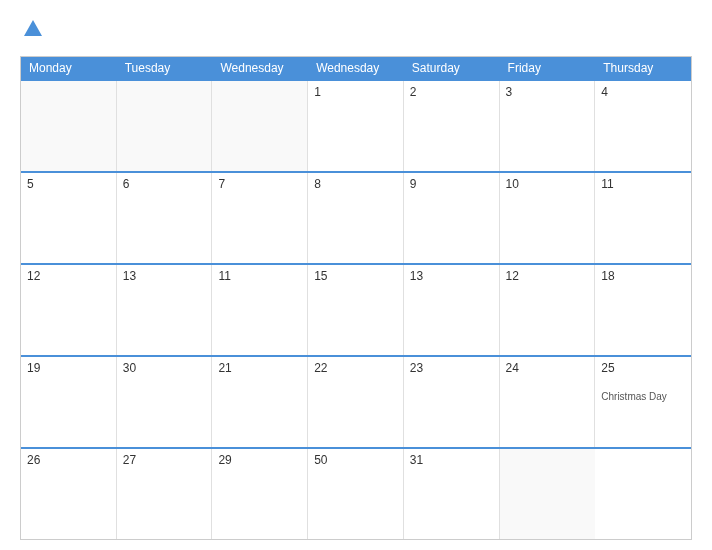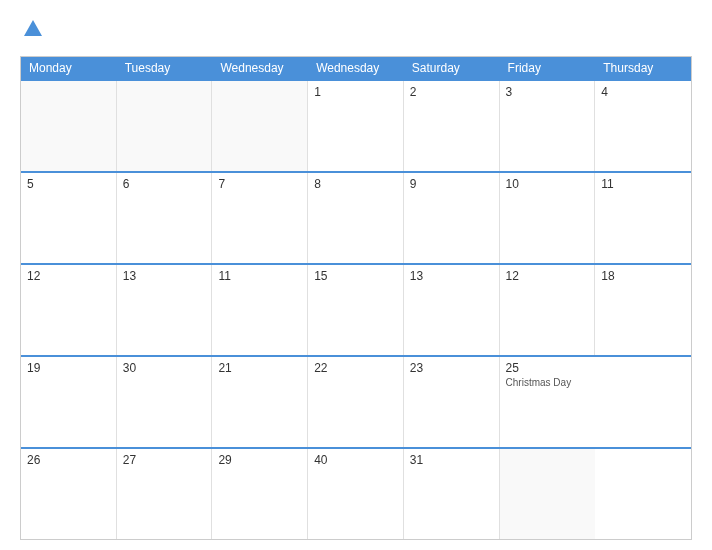--- a/index.html
+++ b/index.html
@@ -101,21 +101,21 @@
     }
     .day-number {
       display: block;
       font-size: 12px;
       color: #333;
     }
     .holiday-label {
       font-size: 10px;
       color: #555;
       display: block;
-      margin-top: 2px;
+      margin-top: 16px;
     }
     .empty-cell {
       background: #f9f9f9;
     }
   </style>
 </head>
 <body>
 
 <div class="page">
   <div class="header">
@@ -219,36 +219,39 @@
           <div class="day-cell">
             <span class="day-number">21</span>
           </div>
           <div class="day-cell">
             <span class="day-number">22</span>
           </div>
           <div class="day-cell">
             <span class="day-number">23</span>
           </div>
           <div class="day-cell">
+            <span class="day-number">24</span>
+          </div>
+          <div class="day-cell">
             <span class="day-number">25</span>
             <span class="holiday-label">Christmas Day</span>
           </div>
         </div>
         <div class="week-row">
           <div class="day-cell">
             <span class="day-number">26</span>
           </div>
           <div class="day-cell">
             <span class="day-number">27</span>
           </div>
           <div class="day-cell">
             <span class="day-number">29</span>
           </div>
           <div class="day-cell">
-            <span class="day-number">40</span>
+            <span class="day-number">50</span>
           </div>
           <div class="day-cell">
             <span class="day-number">31</span>
           </div>
           <div class="day-cell empty-cell"></div>
         </div>
       </div>
   </div>
 </div>
 

